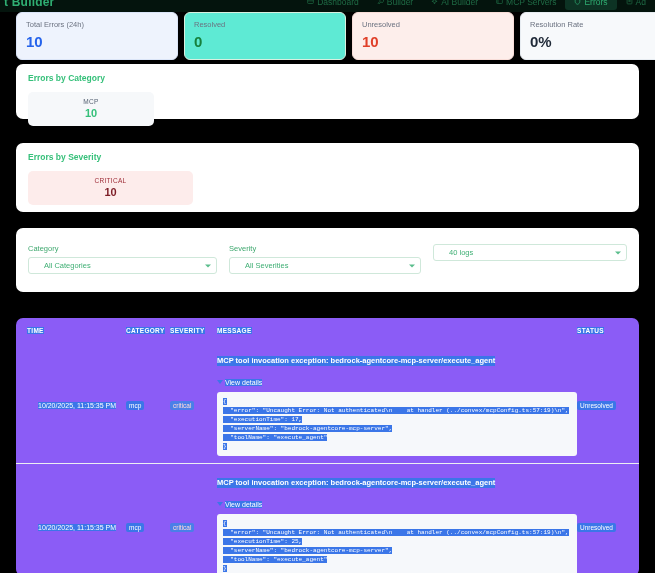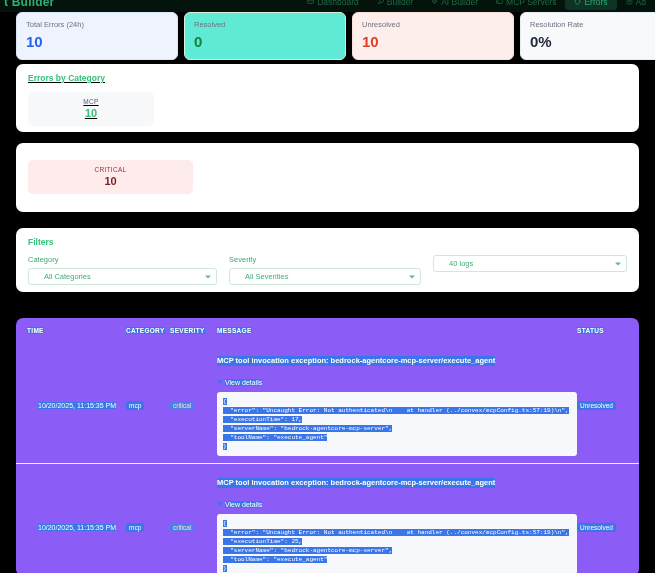--- a/index.html
+++ b/index.html
@@ -53,21 +53,21 @@
   .stat.rate    { background:#f7f9fb; border:1px solid #e7ecf1; }
   .stat.rate .stat-value { color:#1f2937; }
 
   
   .panel {
     position:absolute; left:16px; background:#ffffff; border-radius:7px;
     padding:9px 12px;
   }
   .panel-title { font-size:8.5px; color:#36c07a; font-weight:bold; line-height:11px; }
 
-  #cat-panel  { top:64px; width:623px; height:68px;text-decoration:underline; }
+  #cat-panel  { top:64px; width:623px; height:55px; }
   #sev-panel  { top:143px; width:623px; height:69px; }
   #flt-panel  { top:228px; width:623px; height:64px; }
 
   .chip-row { display:flex; gap:7px; margin-top:8px; }
   .chip { border-radius:5px; padding:5px 0 6px 0; text-align:center; }
   .chip-name { font-size:6.5px; letter-spacing:.3px; line-height:9px; }
   .chip-count { font-size:11px; font-weight:bold; line-height:14px; }
   .chip.cat { width:126px; background:#f6f8fa; }
   .chip.cat .chip-name { color:#566273; }
   .chip.cat .chip-count { color:#36c07a; }
@@ -219,30 +219,30 @@
     <div class="panel-title">Errors by Category</div>
     <div class="chip-row">
       <div class="chip cat">
         <div class="chip-name">MCP</div>
         <div class="chip-count">10</div>
       </div>
     </div>
   </div>
 
   <div class="panel" id="sev-panel">
+    <div class="panel-title">Errors by Severity</div>
     <div class="chip-row">
       <div class="chip sev">
         <div class="chip-name">CRITICAL</div>
         <div class="chip-count">10</div>
       </div>
     </div>
   </div>
 
   <div class="panel" id="flt-panel">
-    <div class="panel-title">Filters</div>
     <div class="filter-row">
 
       <div class="fgroup c1">
         <div class="flabel">Category</div>
         <div class="fselect">
           <span>All Categories</span>
           <span class="fcaret"></span>
         </div>
       </div>
 

